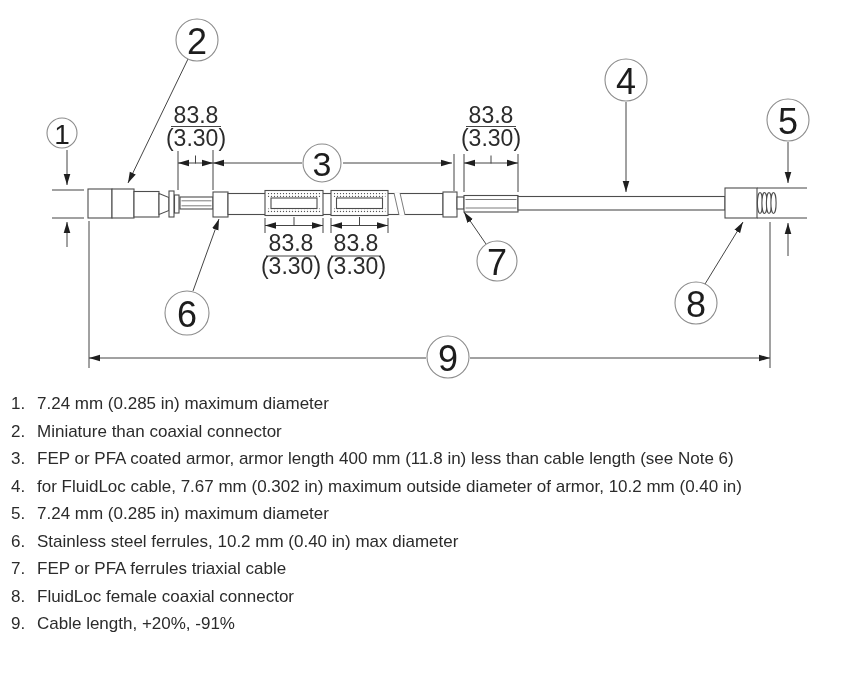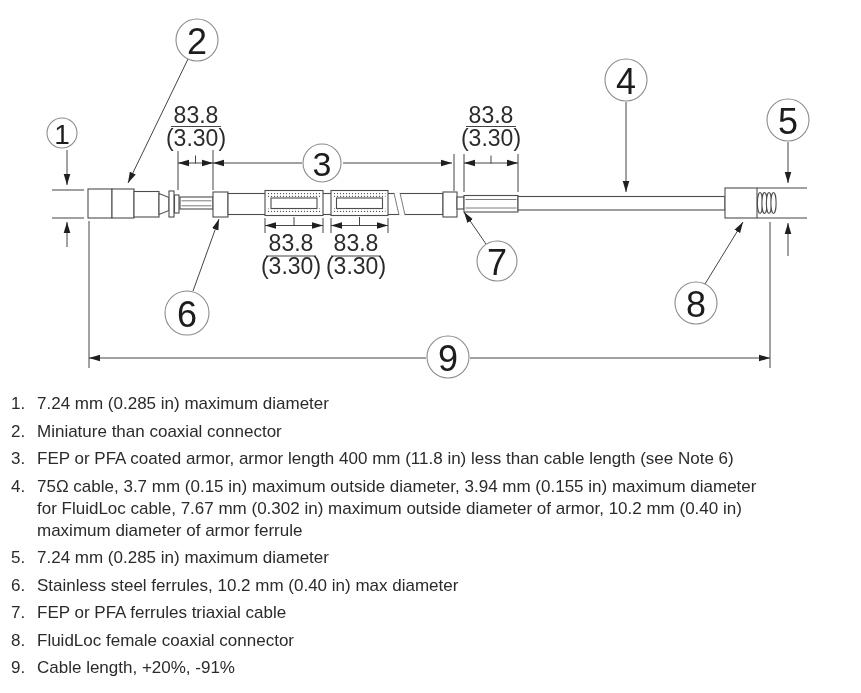--- a/index.html
+++ b/index.html
@@ -233,23 +233,21 @@
     </div>
     <div class="note">
       <span class="num">3.</span>
       <span class="txt">
           <span class="ln">FEP or PFA coated armor, armor length 400 mm (11.8 in) less than cable length (see Note 6)</span>
         </span>
     </div>
     <div class="note">
       <span class="num">4.</span>
       <span class="txt">
-        <span class="ln">75Ω cable, 3.7 mm (0.15 in) maximum outside diameter, 3.94 mm (0.155 in) maximum diameter</span>
         <span class="ln">for FluidLoc cable, 7.67 mm (0.302 in) maximum outside diameter of armor, 10.2 mm (0.40 in)</span>
-        <span class="ln">maximum diameter of armor ferrule</span>
       </span>
     </div>
     <div class="note">
       <span class="num">5.</span>
       <span class="txt">
           <span class="ln">7.24 mm (0.285 in) maximum diameter</span>
         </span>
     </div>
     <div class="note">
       <span class="num">6.</span>

